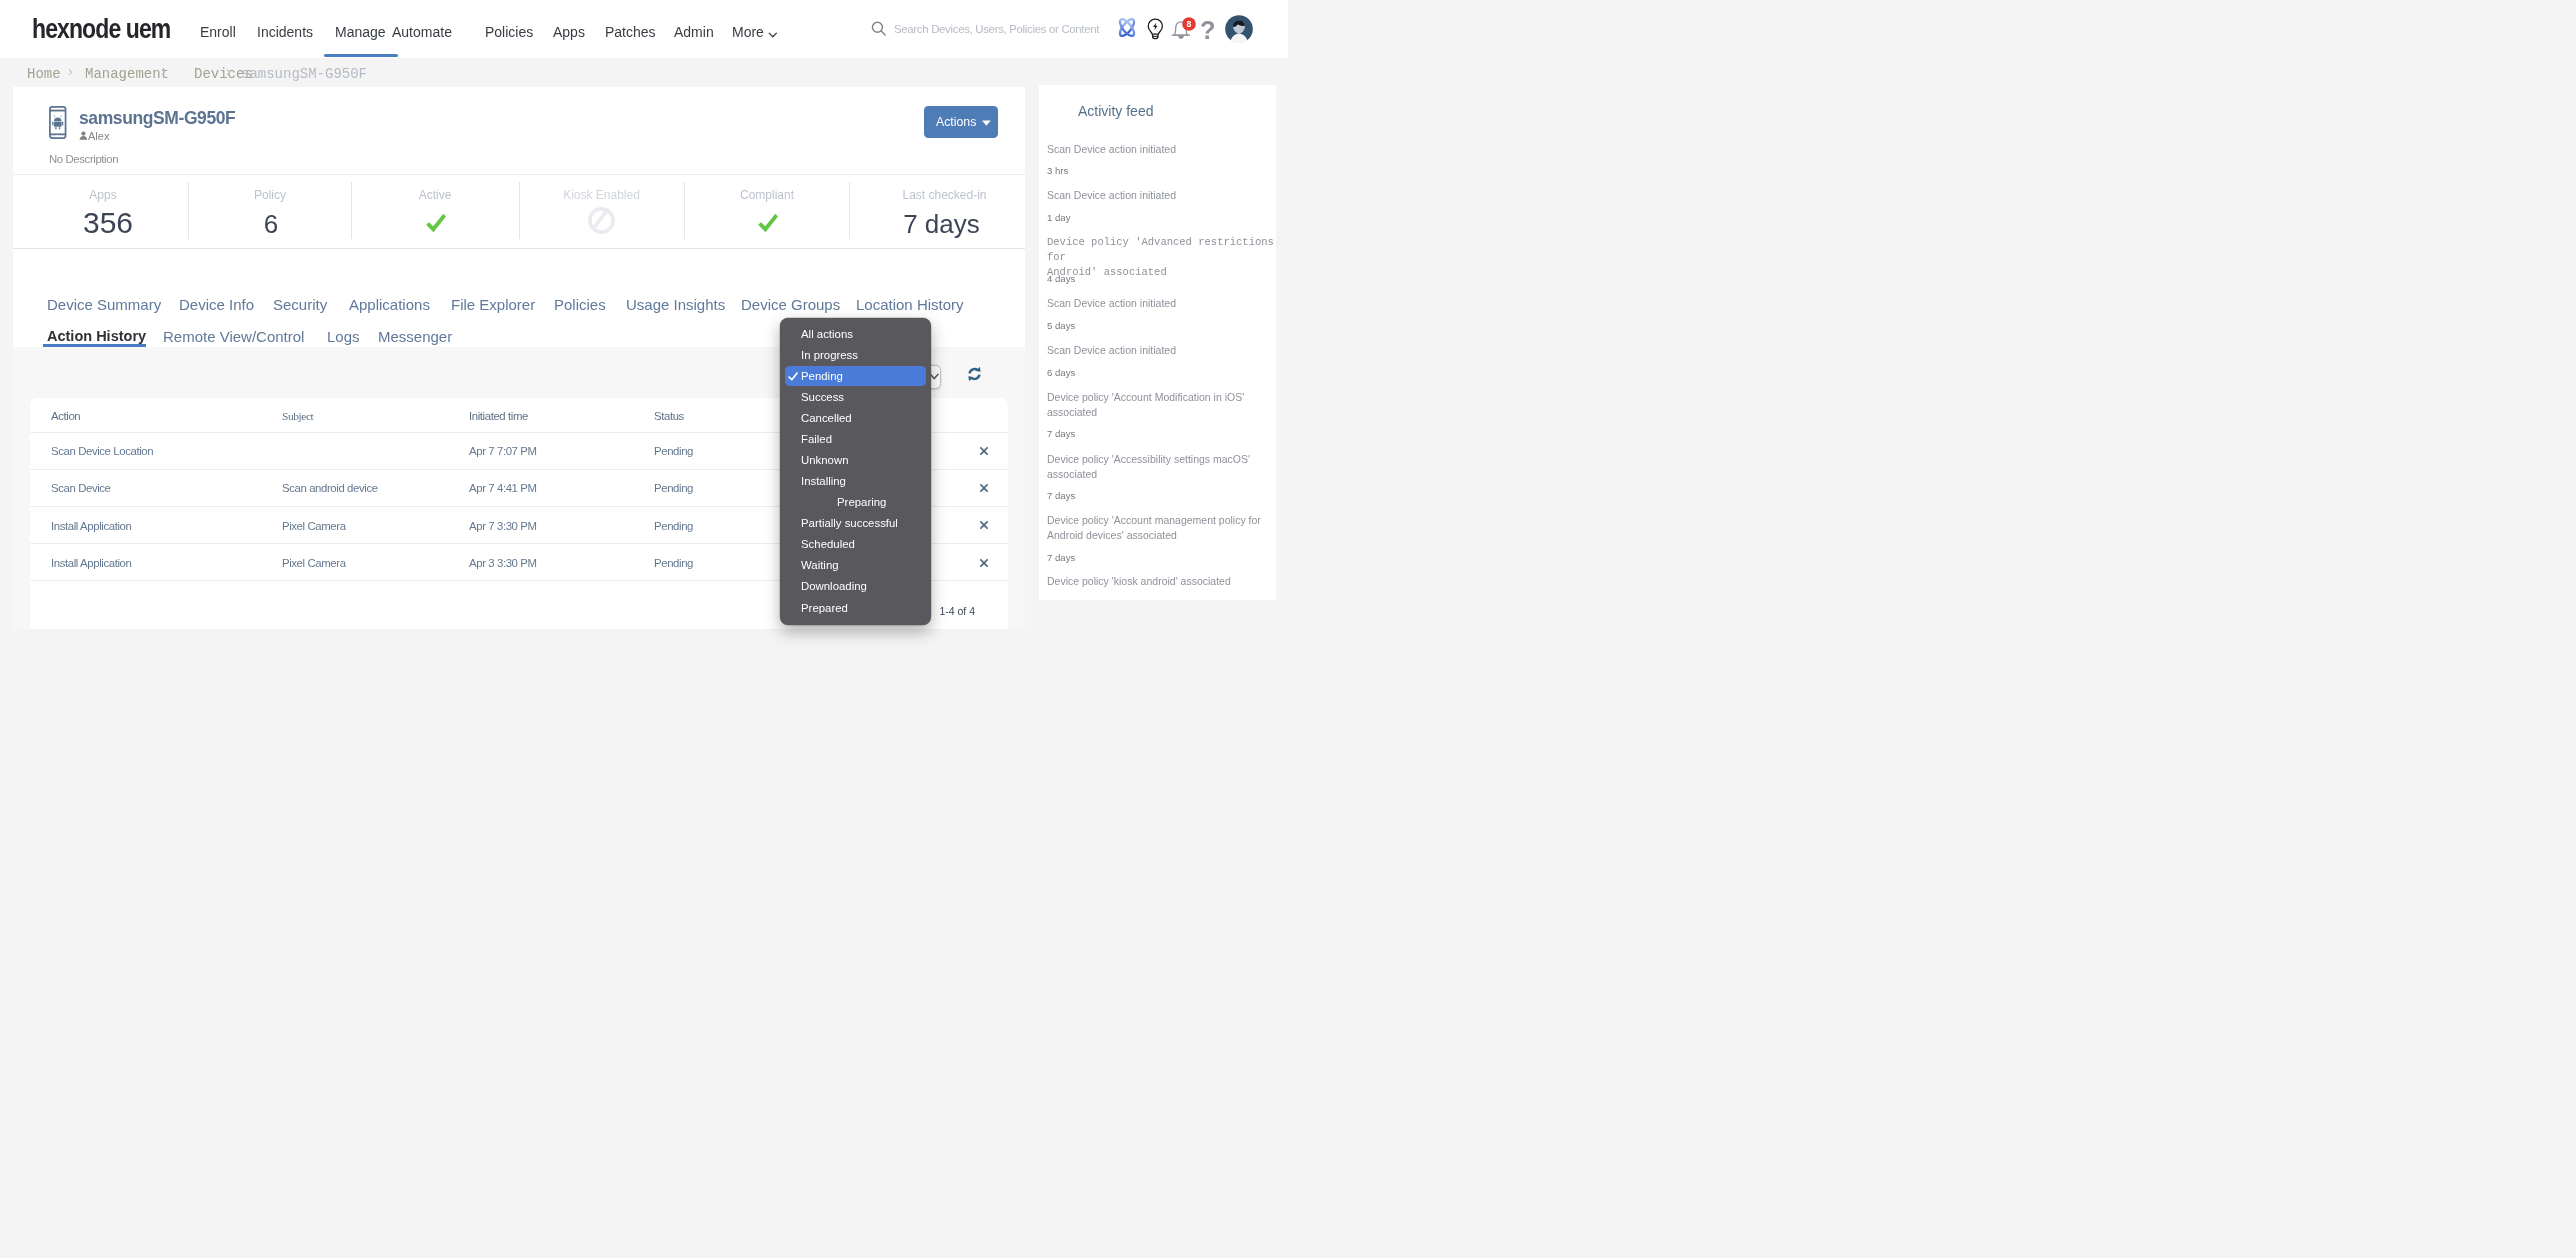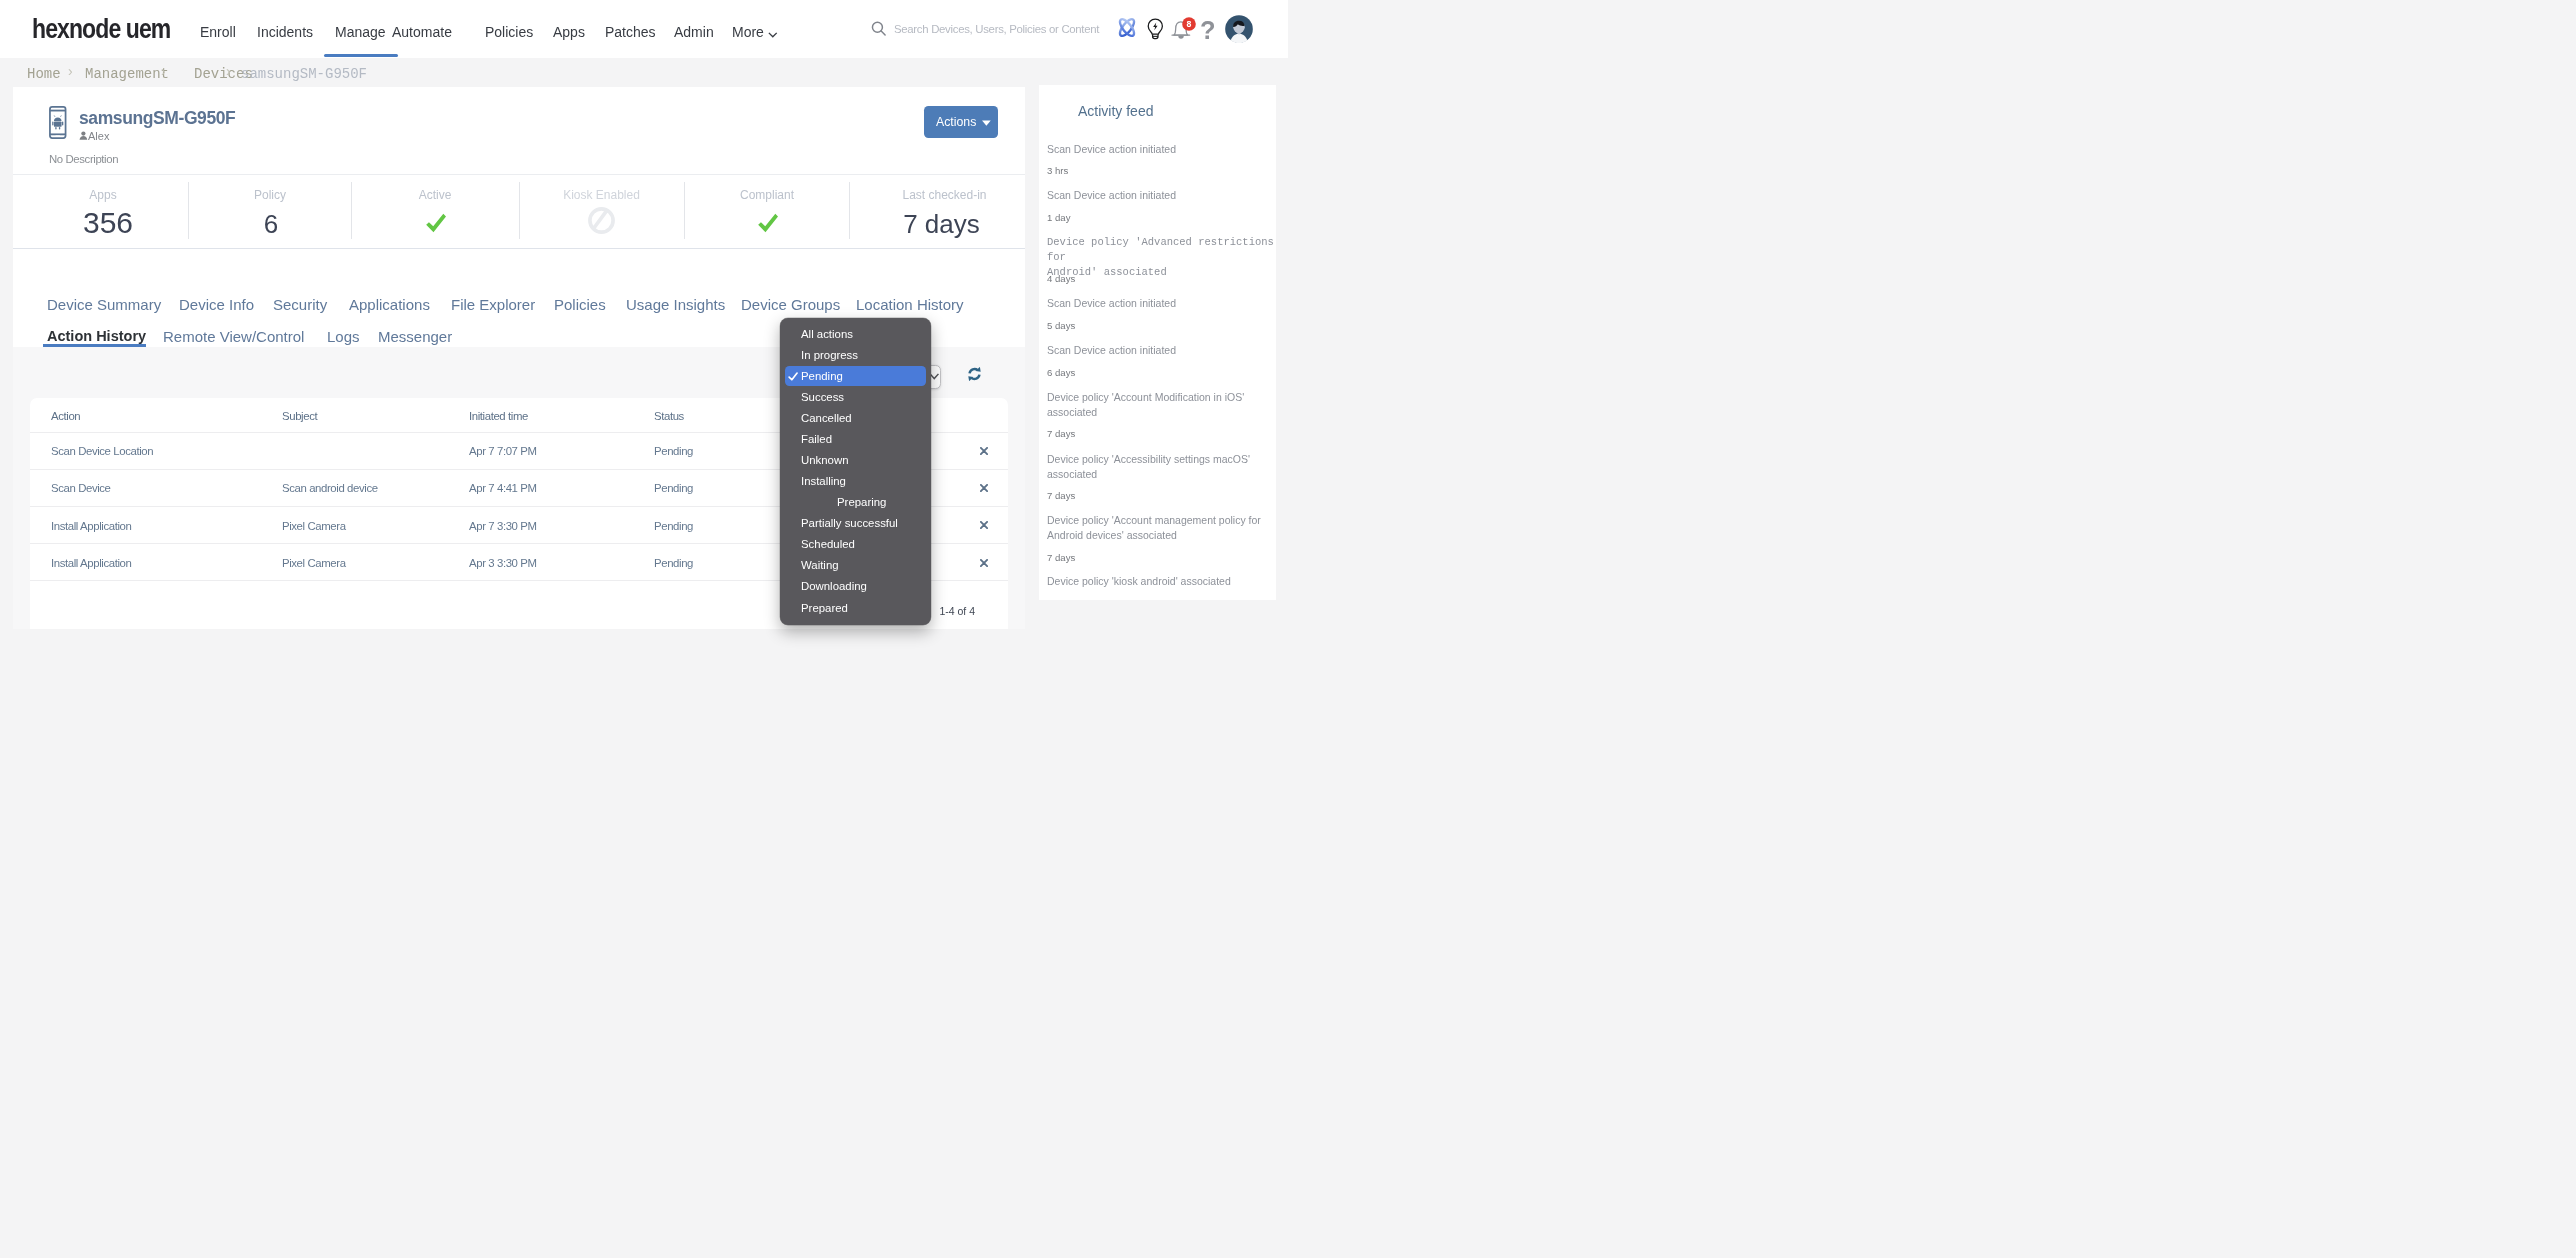--- a/index.html
+++ b/index.html
@@ -219,21 +219,21 @@
   <g fill="none" stroke="#2f6486" stroke-width="5.6">
     <path d="M3.6 14.5 A 11.6 11.6 0 0 1 22.5 7.2"></path>
     <path d="M26.4 17.5 A 11.6 11.6 0 0 1 7.5 24.8"></path>
   </g>
   <path d="M17.5 8.8 L29.3 10.9 L27.4 -0.6 Z" fill="#2f6486"></path>
   <path d="M12.5 23.2 L0.7 21.1 L2.6 32.6 Z" fill="#2f6486"></path>
 </svg>
 
 <div id="panel"></div>
 <div class="th" style="left:51px; top:410px;">Action</div>
-<div class="th" style="left:282px; top:410px;">Subject</div>
+<div class="th" style="left:282px; top:410px;font-family:Liberation Serif, serif;">Subject</div>
 <div class="th" style="left:469px; top:410px;">Initiated time</div>
 <div class="th" style="left:654px; top:410px;">Status</div>
 <div class="rowline" style="top:432px;"></div>
 <div class="rowline" style="top:469px;"></div>
 <div class="rowline" style="top:506px;"></div>
 <div class="rowline" style="top:543px;"></div>
 <div class="rowline" style="top:580px;"></div>
 
 <div class="td" style="left:51px; top:445px;">Scan Device Location</div>
 <div class="td" style="left:469px; top:445px;">Apr 7 7:07 PM</div>

